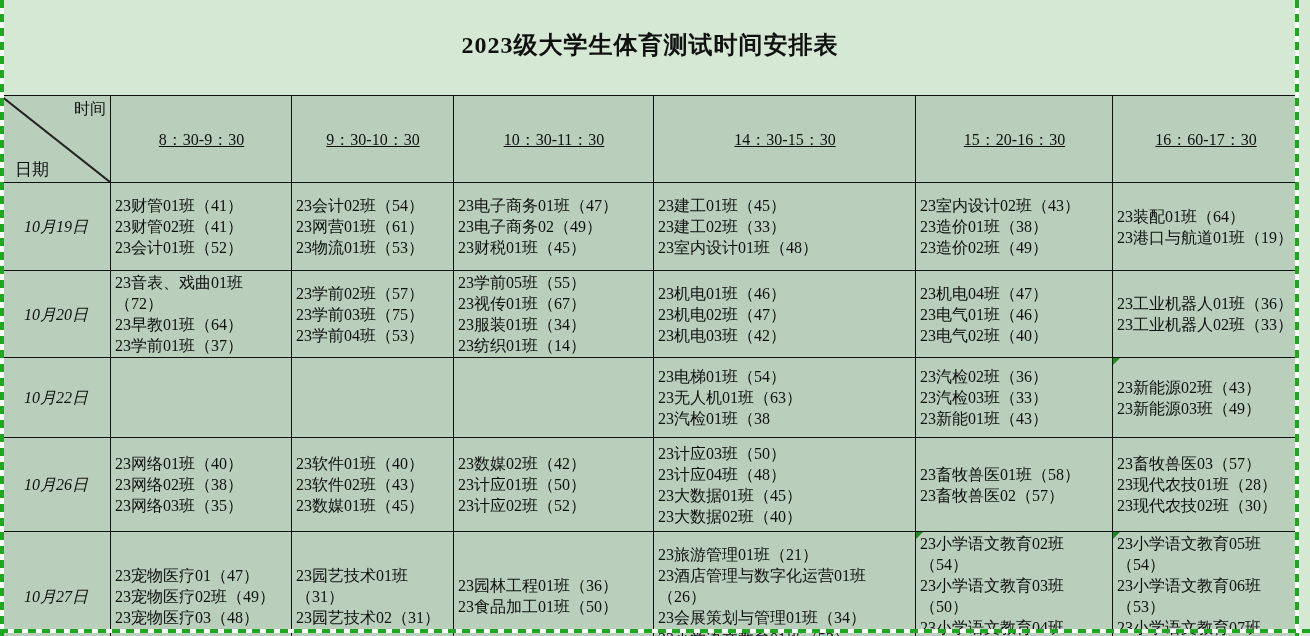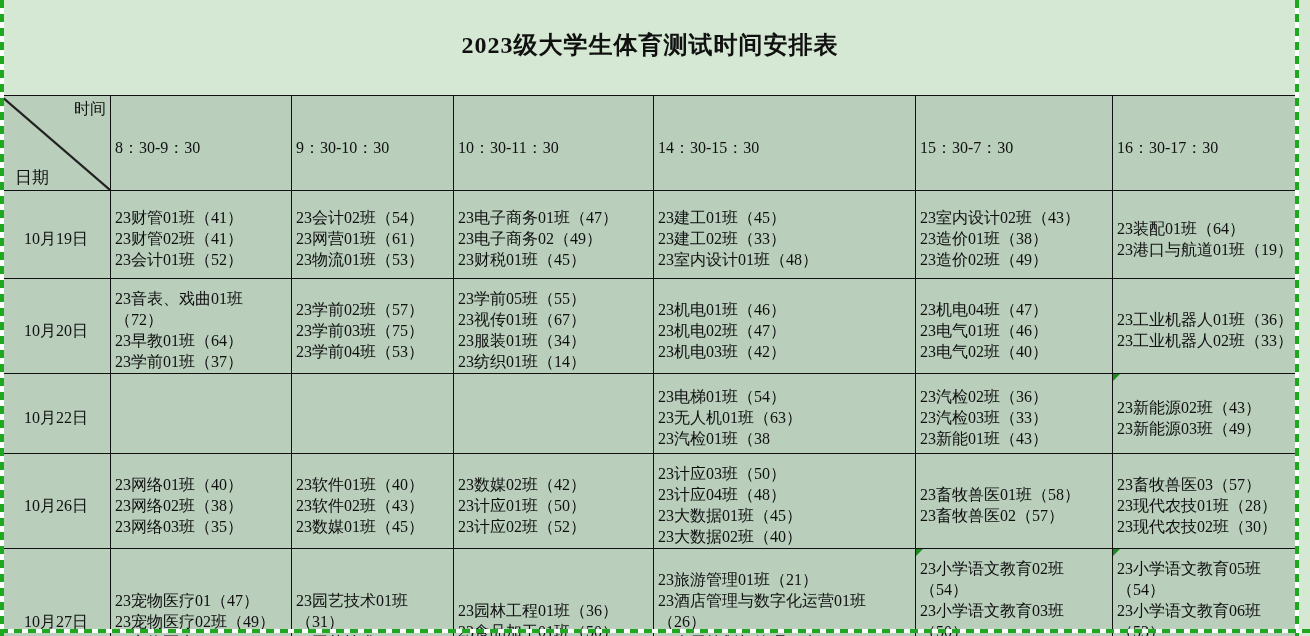--- a/index.html
+++ b/index.html
@@ -25,28 +25,28 @@
   }
 
   table.sched{
     position:absolute;top:95px;left:0;width:1298px;
     border-collapse:collapse;table-layout:fixed;
     background:#b9cfbc;
   }
   table.sched td{
     border:1px solid #111;
     font-size:16px;line-height:21px;
-    padding:9px 3px 1px 4px;
+    padding:1px 3px 1px 4px;
     vertical-align:middle;
     white-space:pre-line;
     overflow:hidden;
     position:relative;
   }
-  td.datecell{text-align:center;}
-  td.timehead{text-align:left;}
+  td.datecell{text-align:center;font-style:italic;}
+  td.timehead{text-align:center;text-decoration:underline;}
   tr.hdr{height:42px;}
   tr.r1{height:88px;}
   tr.r2{height:83px;}
   tr.r3{height:80px;}
   tr.r4{height:94px;}
   tr.r5{height:81px;}
 
   
   td.diag{padding:0;}
   td.diag svg{position:absolute;top:0;left:0;width:100%;height:100%;}
@@ -84,22 +84,22 @@
       <svg viewBox="0 0 110 42" preserveAspectRatio="none">
         <line x1="0" y1="0" x2="110" y2="42" stroke="#222" stroke-width="1.2"></line>
       </svg>
       <span class="diag-top">时间</span>
       <span class="diag-bottom">日期</span>
     </td>
     <td class="timehead">8：30-9：30</td>
     <td class="timehead">9：30-10：30</td>
     <td class="timehead">10：30-11：30</td>
     <td class="timehead">14：30-15：30</td>
-    <td class="timehead">15：30-7：30</td>
-    <td class="timehead">16：30-17：30</td>
+    <td class="timehead">15：20-16：30</td>
+    <td class="timehead">16：60-17：30</td>
   </tr>
 
   <tr class="r1">
     <td class="datecell">10月19日</td>
     <td>23财管01班（41）
 23财管02班（41）
 23会计01班（52）</td>
     <td>23会计02班（54）
 23网营01班（61）
 23物流01班（53）</td>

